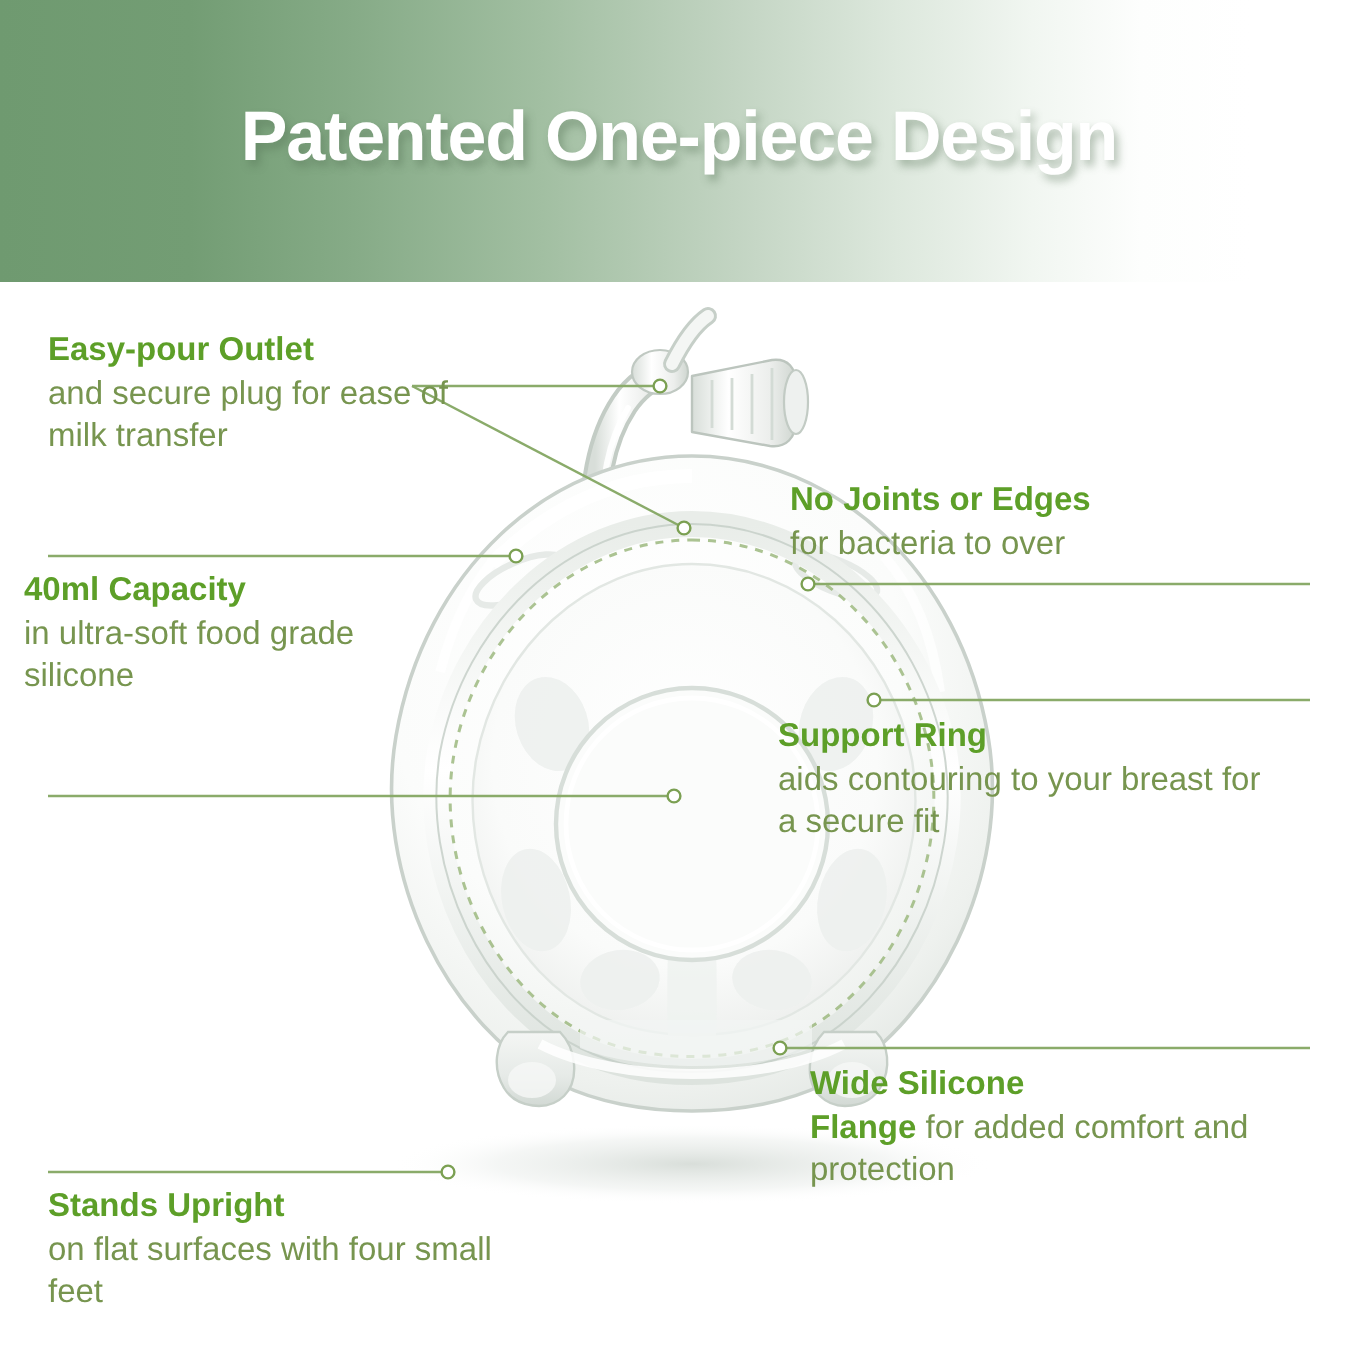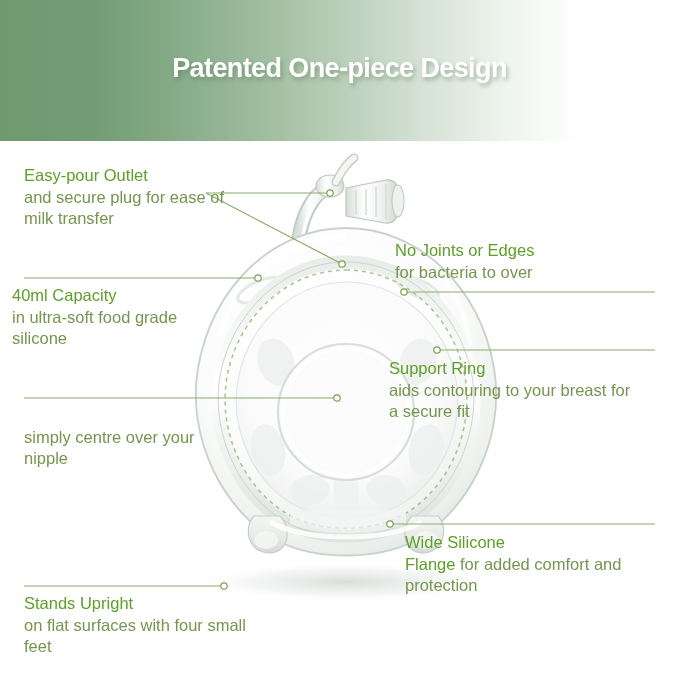--- a/index.html
+++ b/index.html
@@ -45,21 +45,21 @@
   .header-title {
     position: absolute;
     left: 0;
     top: 0;
     width: 679px;
     height: 141px;
     display: flex;
     align-items: center;
     justify-content: center;
     color: #ffffff;
-    font-size: 27px;
+    font-size: 35px;
     font-weight: bold;
     letter-spacing: -0.6px;
     text-shadow: 2px 3px 4px rgba(80, 110, 80, 0.42);
     white-space: nowrap;
     box-sizing: border-box;
     padding-bottom: 4px;
     text-align: center;
   }
 
   
@@ -86,21 +86,21 @@
   .callout {
     position: absolute;
     font-size: 16.5px;
     line-height: 21.5px;
     color: #77954f;
   }
   .callout.left  { text-align: left; }
   .callout.right { text-align: left; }
   .callout .hd {
     color: #5d9f28;
-    font-weight: normal;
+    font-weight: bold;
   }
 
   .c-easy     { left: 24px;  top: 165px; width: 225px; }
   .c-40ml     { left: 12px;  top: 285px; width: 215px; }
   .c-wide     { left: 24px;  top: 405px; width: 200px; }
   .c-stands   { left: 24px;  top: 593px; width: 230px; }
 
   .c-nojoints { right: 24px; top: 240px; width: 260px; }
   .c-support  { right: 40px; top: 358px; width: 250px; }
   .c-thin     { right: 24px; top: 532px; width: 250px; }
@@ -280,21 +280,20 @@
     <span>and secure plug for ease of milk transfer</span>
   </div>
 
   <div class="callout left c-40ml">
     <span class="hd">40ml Capacity</span><br>
     <span>in ultra-soft food grade silicone</span>
   </div>
 
   <div class="callout left c-wide">
     <br>
-    <span>simply centre over your nipple</span>
   </div>
 
   <div class="callout left c-stands">
     <span class="hd">Stands Upright</span><br>
     <span>on flat surfaces with four small feet</span>
   </div>
 
   <div class="callout right c-nojoints">
     <span class="hd">No Joints or Edges</span><br>
     <span>for bacteria to over</span>

